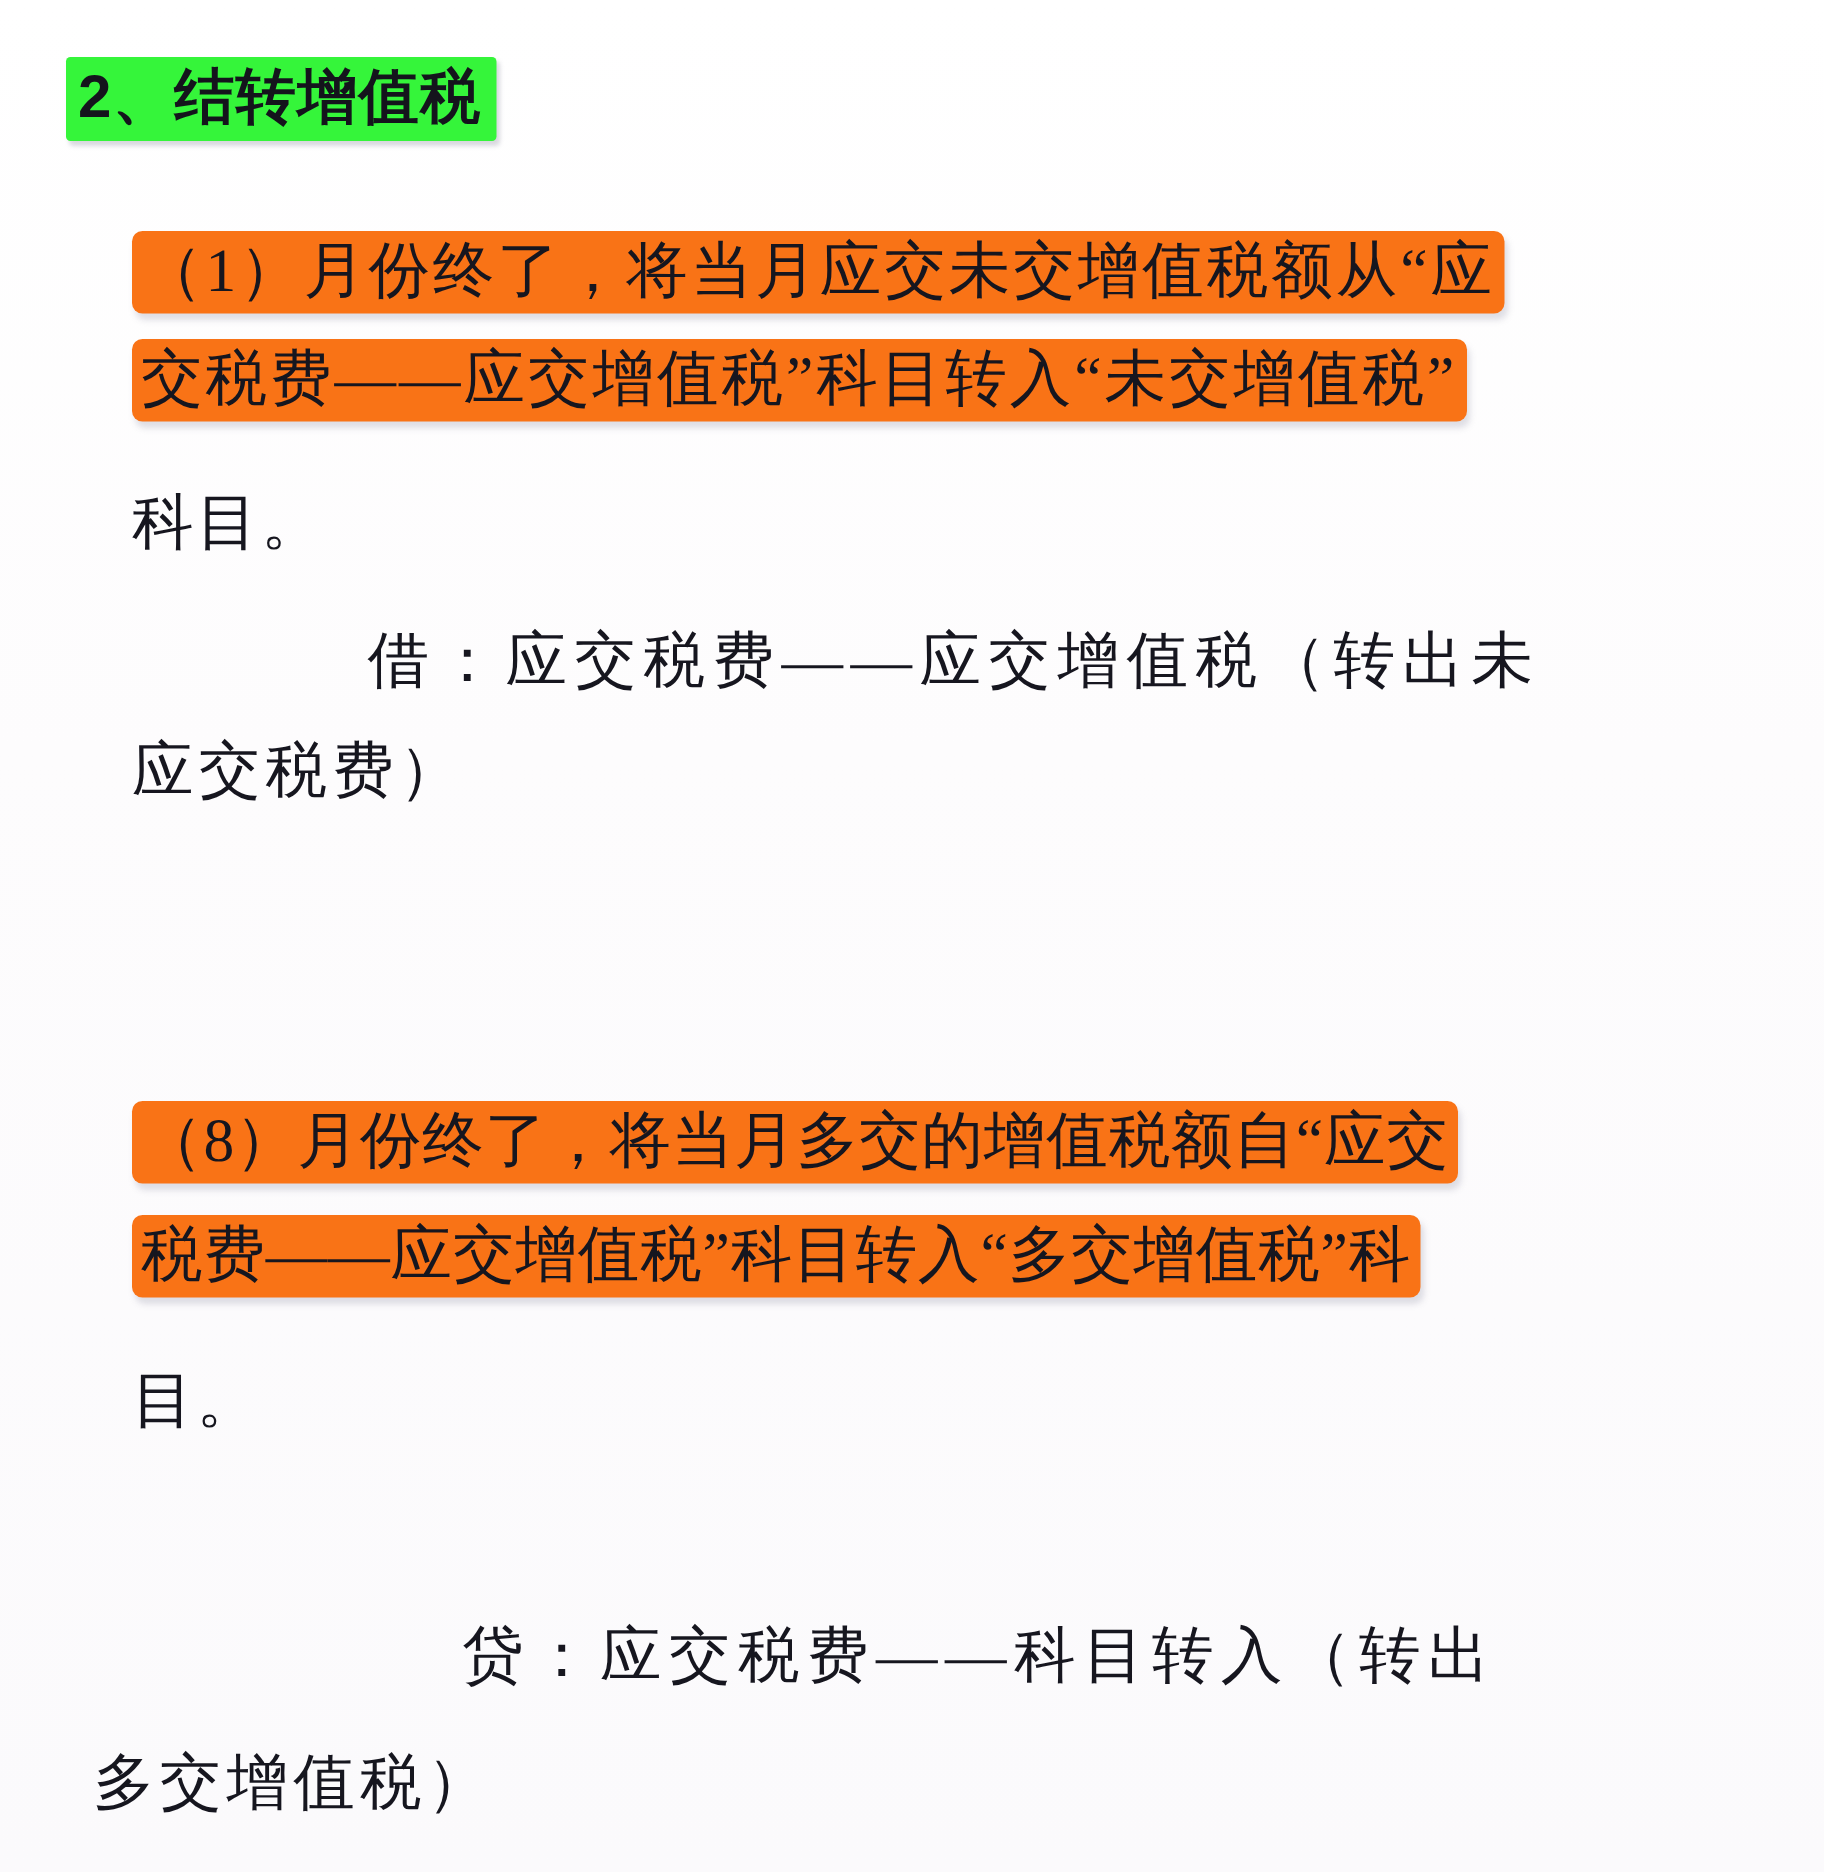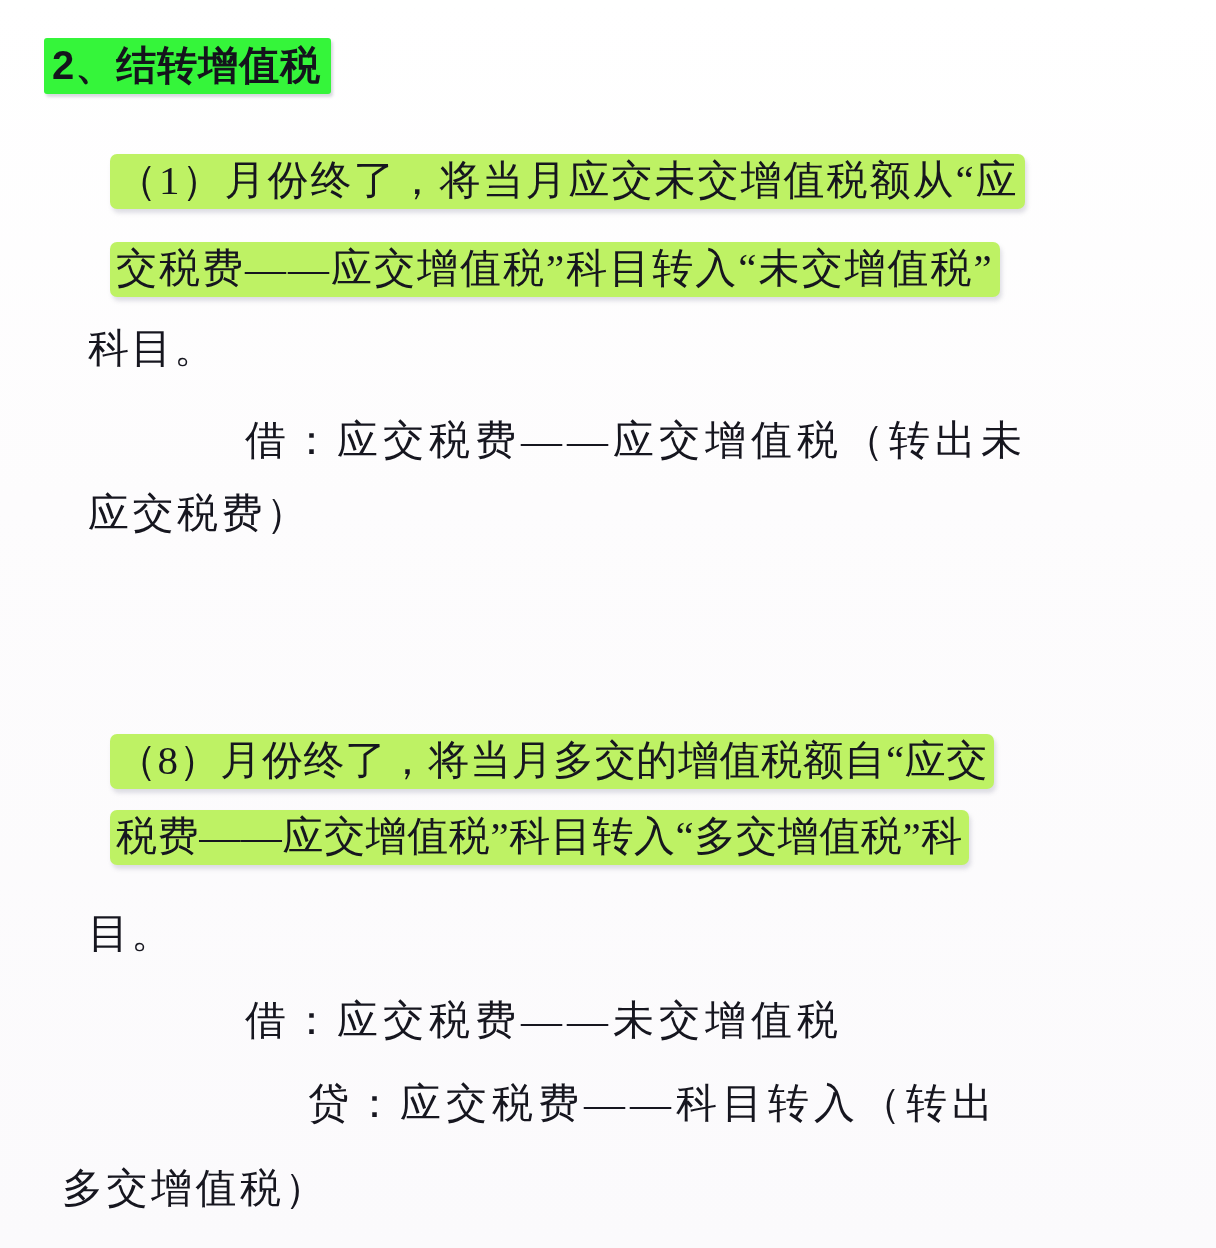--- a/index.html
+++ b/index.html
@@ -58,25 +58,24 @@
     position: absolute;
     white-space: nowrap;
     font-size: 41px;
     line-height: 1.0;
     letter-spacing: 2.0px;
     color: #16161f;
     font-family: "Liberation Serif", "DejaVu Serif", serif;
   }
 
   .line.hl {
-    background: #bef264;
+    background: #f97316;
     border-radius: 7px;
     padding: 6px 6px 8px 6px;
     box-shadow: 2px 4px 4px rgba(150,150,170,0.30);
-    margin-left: 22px;
   }
 
   .line.plain {
     background: transparent;
     margin-top: 20px;
   }
 
   
   .line.entry {
     letter-spacing: 5px;
@@ -91,34 +90,33 @@
 <div class="page"></div>
 
 <div class="doc">
 
   <div class="heading-row">
     <span class="heading-text">2、结转增值税</span>
   </div>
 
   <div class="line hl" style="left: 88px; top: 154px;">（1）月份终了，将当月应交未交增值税额从“应</div>
 
-  <div class="line hl" style="left: 88px; top: 242px;">交税费——应交增值税”科目转入“未交增值税”</div>
+  <div class="line hl" style="left: 88px; top: 226px;">交税费——应交增值税”科目转入“未交增值税”</div>
 
   <div class="line plain" style="left: 88px; top: 308px;">科目。</div>
 
   <div class="line plain entry" style="left: 245px; top: 400px;">借：应交税费——应交增值税（转出未</div>
 
   <div class="line plain entry-tight" style="left: 88px; top: 473px;">应交税费）</div>
 
 
   <div class="line hl" style="left: 88px; top: 734px; letter-spacing: 0.6px;">（8）月份终了，将当月多交的增值税额自“应交</div>
 
   <div class="line hl" style="left: 88px; top: 810px; letter-spacing: 0.6px;">税费——应交增值税”科目转入“多交增值税”科</div>
 
   <div class="line plain" style="left: 88px; top: 893px;">目。</div>
 
-  <div class="line plain entry" style="left: 245px; top: 980px;">借：应交税费——未交增值税</div>
 
   <div class="line plain entry" style="left: 308px; top: 1063px;">贷：应交税费——科目转入（转出</div>
 
   <div class="line plain entry-tight" style="left: 62px; top: 1148px;">多交增值税）</div>
 
 </div>
 
 </body></html>

